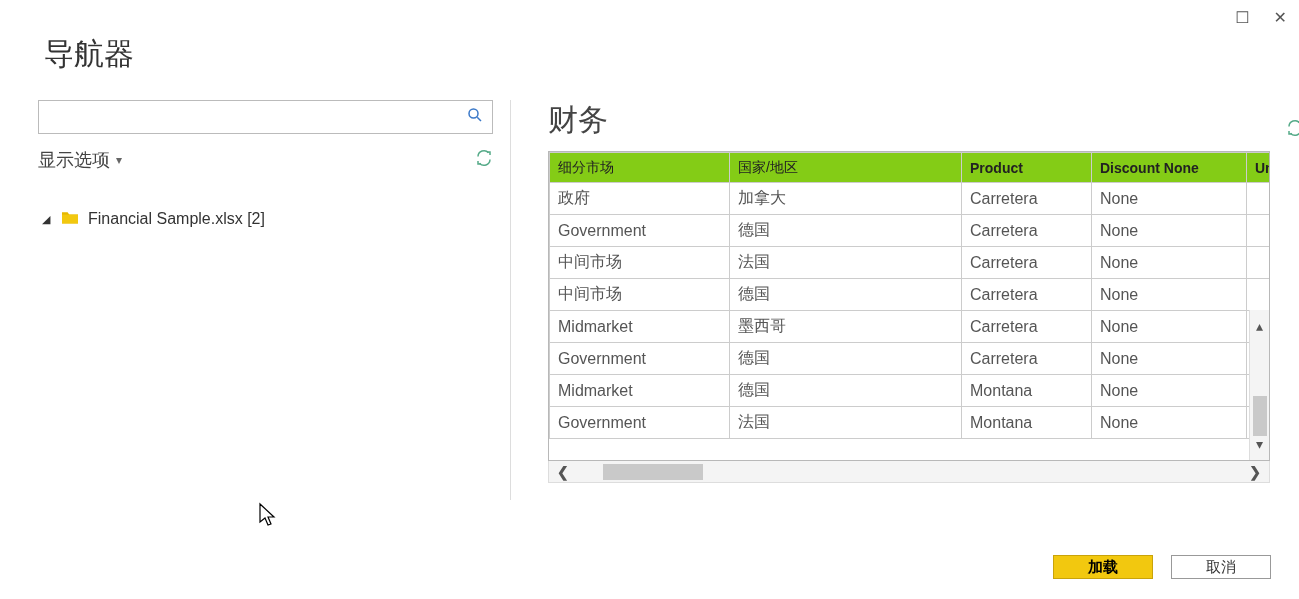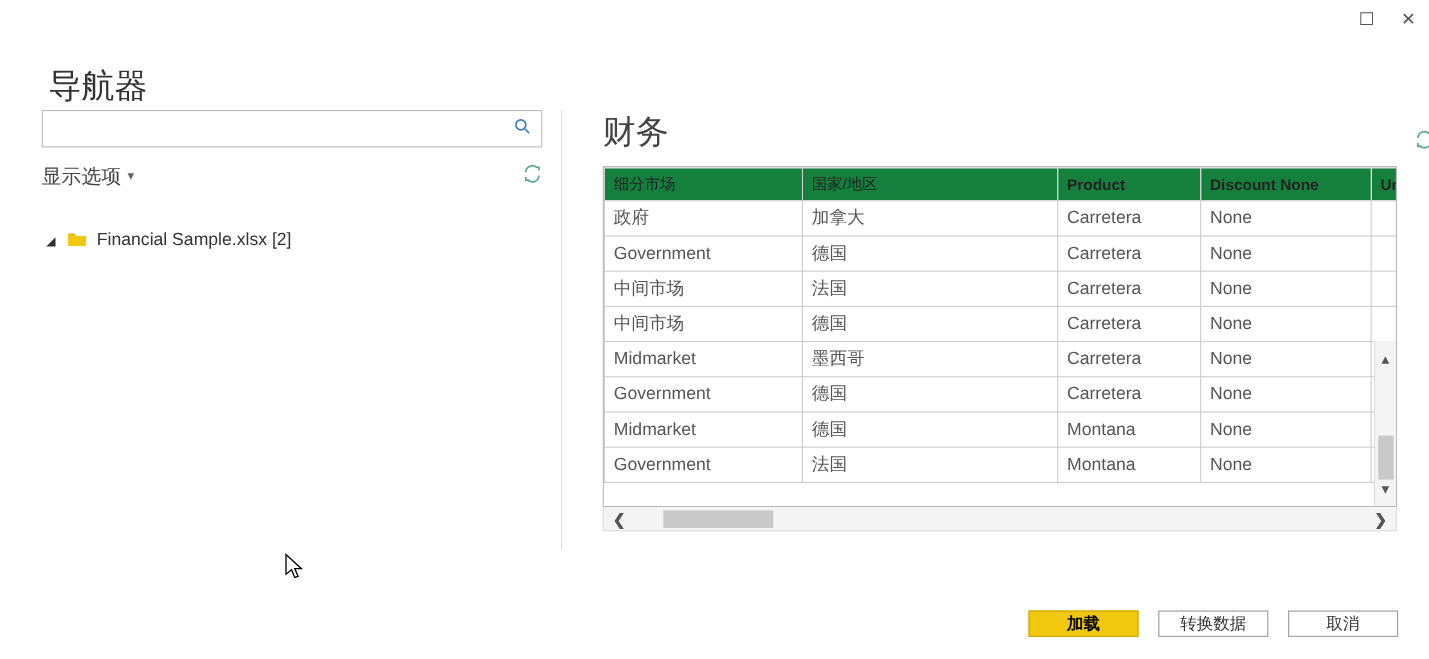--- a/index.html
+++ b/index.html
@@ -21,21 +21,20 @@
   color: #555;
 }
 .window-controls span { font-size: 16px; cursor: default; font-family: Arial, sans-serif; }
 .dialog-title {
   position: absolute;
   top: 34px;
   left: 44px;
   font-size: 30px;
   font-weight: 300;
   color: #333;
-  margin-top: 24px;
 }
 .left-pane {
   position: absolute;
   left: 38px;
   top: 100px;
   width: 455px;
 }
 .search-box-wrap {
   display: flex;
   align-items: center;
@@ -125,21 +124,21 @@
 .data-table th, .data-table td {
   border: 1px solid #ccc;
   padding: 5px 8px;
   text-align: left;
   font-size: 16px;
   white-space: nowrap;
   overflow: hidden;
   height: 30px;
 }
 .data-table th {
-  background: #15803d;
+  background: #84cc16;
   font-weight: 600;
   color: #222;
   font-size: 14px;
 }
 .data-table th:nth-child(1), .data-table th:nth-child(2) { font-weight: 400; }
 .data-table td { color: #555; }
 .col-1 { width: 180px; }
 .col-2 { width: 232px; }
 .col-3 { width: 130px; }
 .col-4 { width: 155px; }
@@ -371,21 +370,20 @@
 
   <div class="hscroll">
     <span class="arrow">❮</span>
     <span class="thumb"></span>
     <span class="arrow">❯</span>
   </div>
 </div>
 
 <div class="button-bar">
   <button class="btn primary">加载</button>
-  <button class="btn">转换数据</button>
   <button class="btn">取消</button>
 </div>
 
 <div class="cursor-arrow">
   <svg viewBox="0 0 20 26">
       <path d="M2 2 L2 20 L7 16 L10 23 L13 22 L10 15 L16 15 Z" fill="#fff" stroke="#000" stroke-width="1.2"></path>
     </svg>
 </div>
 
 </body></html>

